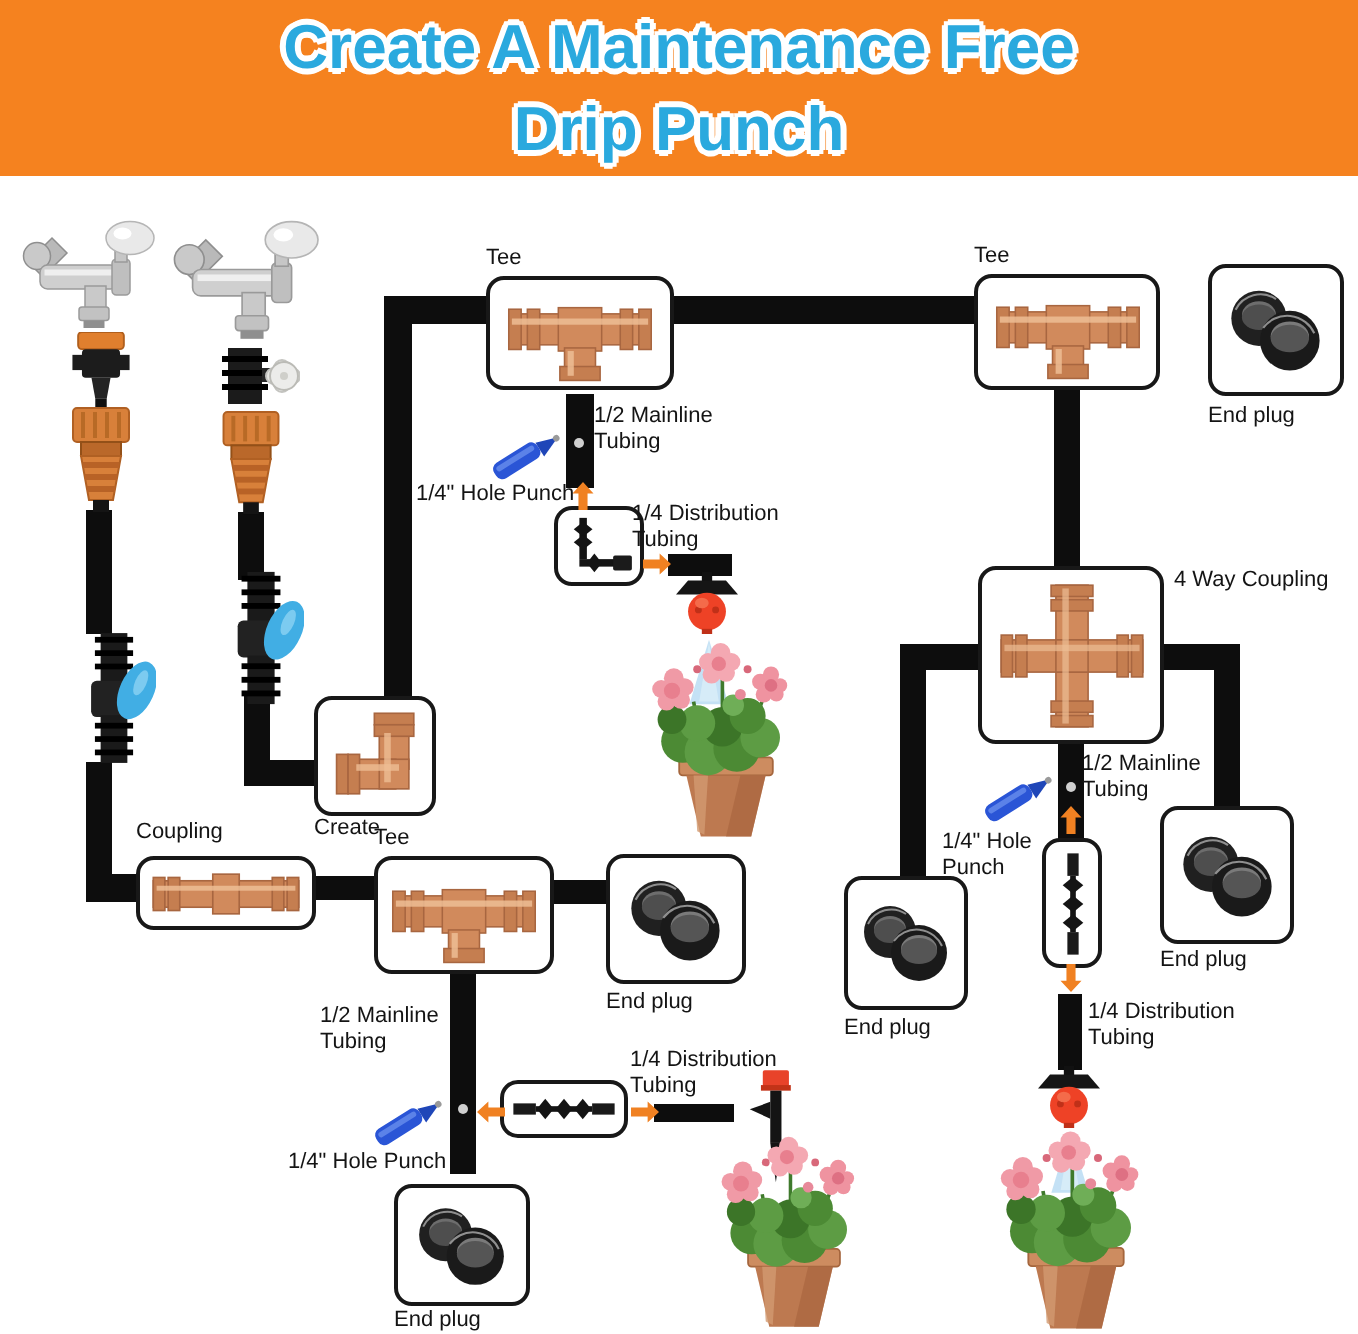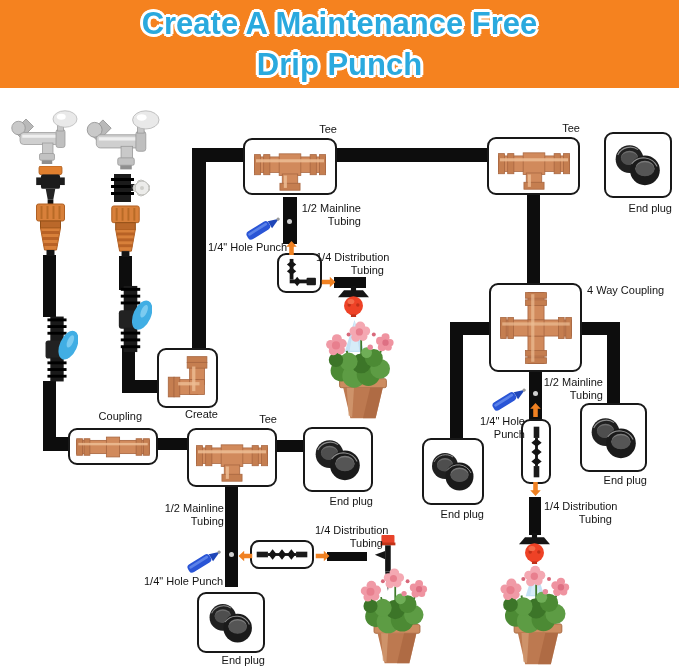--- a/index.html
+++ b/index.html
@@ -11,21 +11,21 @@
   .ttl{font-size:31px;font-weight:700;line-height:41px;color:#2AA9DE;white-space:nowrap;
        text-shadow:-3px 0 #fff,3px 0 #fff,0 -3px #fff,0 3px #fff,
                    -2px -2px #fff,2px -2px #fff,-2px 2px #fff,2px 2px #fff;}
   
   .line{position:absolute;background:#0D0D0D;}
   .hole{position:absolute;width:5px;height:5px;border-radius:50%;background:#CFCFCF;}
   
   .box{position:absolute;background:#fff;border:2px solid #181818;border-radius:9px;
        display:flex;align-items:center;justify-content:center;box-sizing:border-box;}
   
-  .lbl{position:absolute;font-size:11px;color:#141414;text-align:right;line-height:13px;white-space:nowrap;}
+  .lbl{position:absolute;font-size:11px;color:#141414;text-align:left;line-height:13px;white-space:nowrap;}
   .lbl span{display:block;}
   .left{text-align:left;}
   
   .ic{position:absolute;display:block;overflow:visible;}
 </style>
 </head>
 <body>
 
 <div id="canvas">
 
@@ -442,21 +442,21 @@
   <div class="lbl" style="left:297px;top:202px;width:64px">
     <span>1/2 Mainline</span>
     <span>Tubing</span>
   </div>
   <div class="lbl" style="left:208px;top:241px">1/4" Hole Punch</div>
   <div class="lbl" style="left:316px;top:251px;width:68px">
     <span>1/4 Distribution</span>
     <span>Tubing</span>
   </div>
   <div class="lbl" style="left:157px;top:408px;width:61px">Create</div>
-  <div class="lbl" style="left:52px;top:410px;width:90px">Coupling</div>
+  <div class="lbl" style="left:68px;top:410px;width:90px">Coupling</div>
   <div class="lbl" style="left:187px;top:413px;width:90px">Tee</div>
   <div class="lbl" style="left:303px;top:495px;width:70px">End plug</div>
   <div class="lbl" style="left:160px;top:502px;width:64px">
     <span>1/2 Mainline</span>
     <span>Tubing</span>
   </div>
   <div class="lbl" style="left:144px;top:575px">1/4" Hole Punch</div>
   <div class="lbl" style="left:315px;top:524px;width:68px">
     <span>1/4 Distribution</span>
     <span>Tubing</span>

